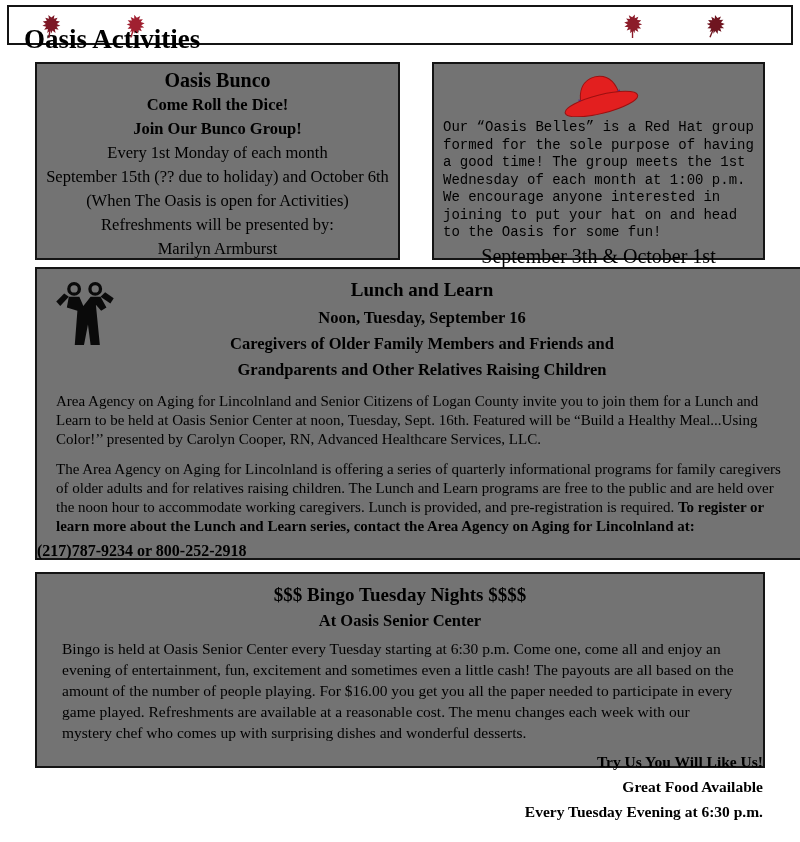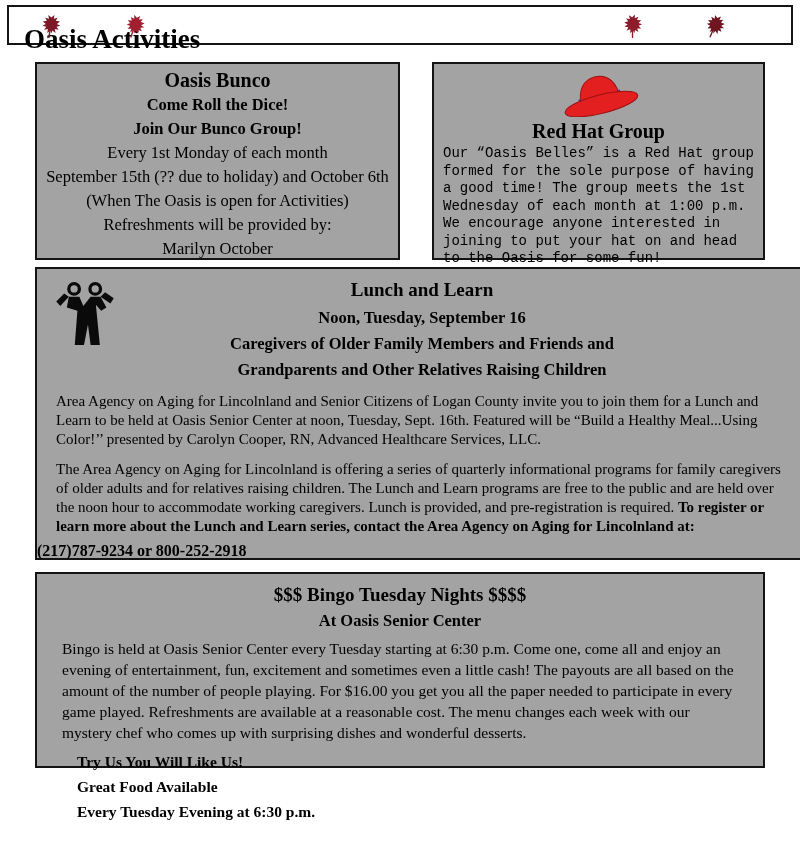--- a/index.html
+++ b/index.html
@@ -1,21 +1,21 @@
 <!DOCTYPE html>
 <html><head>
 <meta charset="utf-8">
 <style>
   html,body { margin:0; padding:0; background:#ffffff; }
   .page {
     position:relative; width:800px; height:842px; background:#fff;
     font-family:"Liberation Serif","DejaVu Serif",serif; color:#000;
     overflow:hidden;
   }
-  .box { position:absolute; box-sizing:border-box; border:2px solid #141414; background:#a3a3a3; }
+  .box { position:absolute; box-sizing:border-box; border:2px solid #141414; background:#737373; }
   p { margin:0; }
   .b { font-weight:bold; }
 
   
   .masthead { position:absolute; left:7px; top:5px; width:786px; height:40px;
               border:2px solid #141414; box-sizing:border-box; background:#fff; }
   .masthead h1 { margin:15px; text-align:left; font-weight:bold; font-size:27px; line-height:35px; }
   .leaf { position:absolute; top:5px; width:22px; height:28px; display:inline-block; }
   .leaf svg { width:100%; height:100%; display:block; }
   .leaf-1 { left:30px;  color:#7d1826; }
@@ -44,21 +44,21 @@
   .lunch-sub { text-align:center; font-size:16.5px; line-height:22px; margin-top:5px; font-weight:bold; }
   .lunch-care { margin-top:4px; }
   .lunch-para { font-size:15px; line-height:19px; margin:11px 19px 0; }
   .lunch-phone { text-align:left; font-size:16px; font-weight:bold; margin-top:6px; }
 
   
   .bingo-box { left:35px; top:572px; width:730px; height:196px; }
   .bingo-box h2 { margin:9px 0 0; text-align:center; font-size:19px; line-height:24px; font-weight:bold; }
   .bingo-sub { text-align:center; font-weight:bold; font-size:16.5px; margin-top:4px; }
   .bingo-body { font-size:15.5px; line-height:21px; margin:7px 25px 0; }
-  .bingo-foot { text-align:left; font-weight:bold; font-size:15.5px; margin-top:7px;padding-left:40px; }
+  .bingo-foot { text-align:right; font-weight:bold; font-size:15.5px; margin-top:7px;padding-left:40px; }
   .bingo-foot-first { margin-top:10px; }
 </style>
 </head>
 <body>
 
 <div class="page">
 
   <header class="masthead">
     <span class="leaf leaf-1">
       <svg viewBox="0 0 64 74" aria-hidden="true">
@@ -87,35 +87,34 @@
     </span>
   </header>
 
   <section class="box bunco-box">
     <h2>Oasis Bunco</h2>
     <p class="b">Come Roll the Dice!</p>
     <p class="b">Join Our Bunco Group!</p>
     <p>Every 1st Monday of each month</p>
     <p>September 15th (?? due to holiday) and October 6th</p>
     <p>(When The Oasis is open for Activities)</p>
-    <p>Refreshments will be provided by:</p>
-    <p>Marilyn October</p>
+    <p>Refreshments will be presented by:</p>
+    <p>Marilyn Armburst</p>
   </section>
 
   <section class="box redhat-box">
     <span class="hat">
       <svg viewBox="0 0 120 72" aria-hidden="true">
         <g transform="rotate(-14 60 38)">
           <path d="M30 48 Q32 12 60 11 Q88 12 90 48 Z" fill="#e31f1f" stroke="#9c1010" stroke-width="1.5"></path>
           <path d="M28 38 Q60 54 92 38 L92 50 Q60 63 28 50 Z" fill="#5c2b8f"></path>
           <ellipse cx="60" cy="53" rx="56" ry="14" fill="#e31f1f" stroke="#9c1010" stroke-width="1.5"></ellipse>
         </g>
       </svg>
     </span>
-    <h2>Red Hat Group</h2>
     <p class="redhat-body">Our “Oasis Belles” is a Red Hat group formed for the sole purpose of having a good time! The group meets the 1st Wednesday of each month at 1:00 p.m.  We encourage anyone interested in joining to put your hat on and head to the Oasis for some fun!</p>
     <p class="redhat-dates">September 3th &amp; October 1st</p>
   </section>
 
   <section class="box lunch-box">
     <span class="people">
       <svg viewBox="0 0 100 100" aria-hidden="true">
         <g fill="#0a0a0a">
           <circle cx="35" cy="12" r="8" fill="none" stroke="#0a0a0a" stroke-width="5"></circle>
           <circle cx="67" cy="12" r="8" fill="none" stroke="#0a0a0a" stroke-width="5"></circle>

